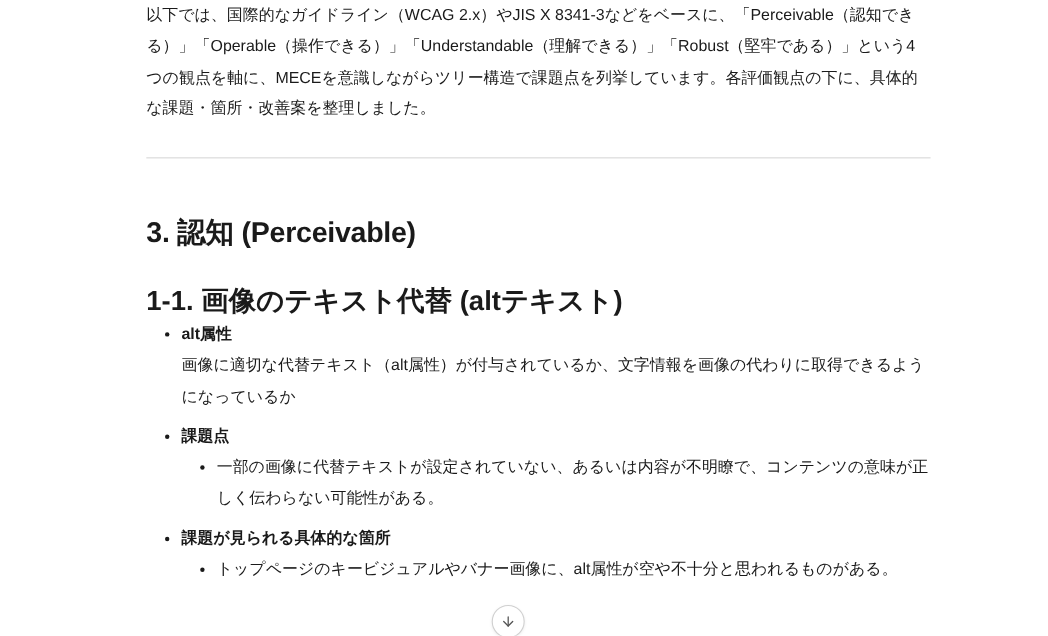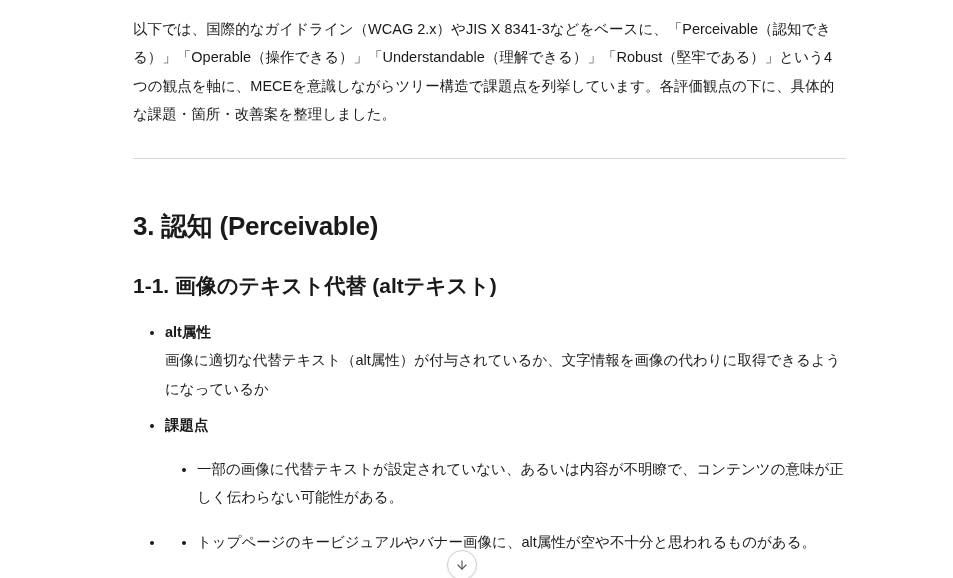--- a/index.html
+++ b/index.html
@@ -12,57 +12,56 @@
       background: #ffffff;
       color: #1a1a1a;
       width: 953px;
       height: 578px;
       overflow: hidden;
       position: relative;
     }
     .container {
       max-width: 713px;
       margin-left: 133px;
-      padding-top: 15px;
     }
     .intro {
       font-size: 14.5px;
       line-height: 1.95;
       color: #1a1a1a;
       margin-bottom: 30px;
     }
     hr.divider {
       border: none;
       border-top: 1px solid #d8d8d8;
       margin: 30px 0 50px 0;
     }
     h2.section-heading {
       font-size: 26px;
       font-weight: 700;
       margin-bottom: 28px;
       letter-spacing: -0.01em;
     }
     h3.subsection-heading {
-      font-size: 21px;
+      font-size: 25px;
       font-weight: 700;
-      margin-bottom: 18px;
+      margin-bottom: 0;
     }
     ul.level1 {
       list-style: disc;
       padding-left: 32px;
     }
     ul.level1 > li {
       font-size: 14.5px;
       line-height: 1.95;
       margin-bottom: 8px;
     }
     ul.level2 {
       list-style: disc;
       padding-left: 32px;
-      margin-top: 16px;
+      margin-top: 0;
     }
     ul.level2 > li {
       font-size: 14.5px;
       line-height: 1.95;
       margin-bottom: 4px;
     }
     .bold {
       font-weight: 700;
     }
     .scroll-button {
@@ -102,20 +101,21 @@
       <span class="bold">alt属性</span><br>
       <span>画像に適切な代替テキスト（alt属性）が付与されているか、文字情報を画像の代わりに取得できるようになっているか</span>
     </li>
     <li>
       <span class="bold">課題点</span>
       <ul class="level2">
         <li>一部の画像に代替テキストが設定されていない、あるいは内容が不明瞭で、コンテンツの意味が正しく伝わらない可能性がある。</li>
       </ul>
     </li>
     <li>
+      <span class="bold">課題が見られる具体的な箇所</span>
       <ul class="level2">
         <li>トップページのキービジュアルやバナー画像に、alt属性が空や不十分と思われるものがある。</li>
       </ul>
     </li>
   </ul>
 </div>
 
 <div class="scroll-button">
   <svg viewBox="0 0 24 24" fill="none" stroke="#555" stroke-width="2" stroke-linecap="round" stroke-linejoin="round">
     <line x1="12" y1="5" x2="12" y2="19"></line>

